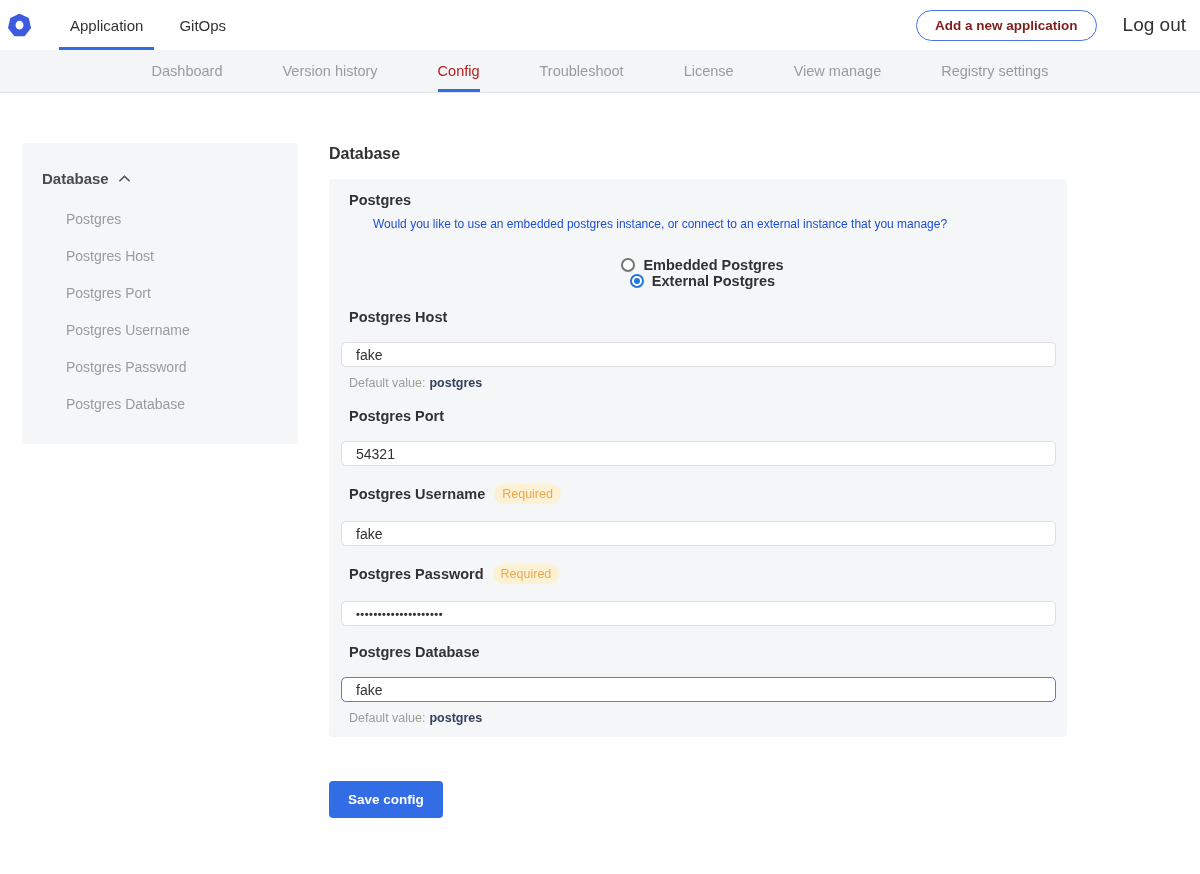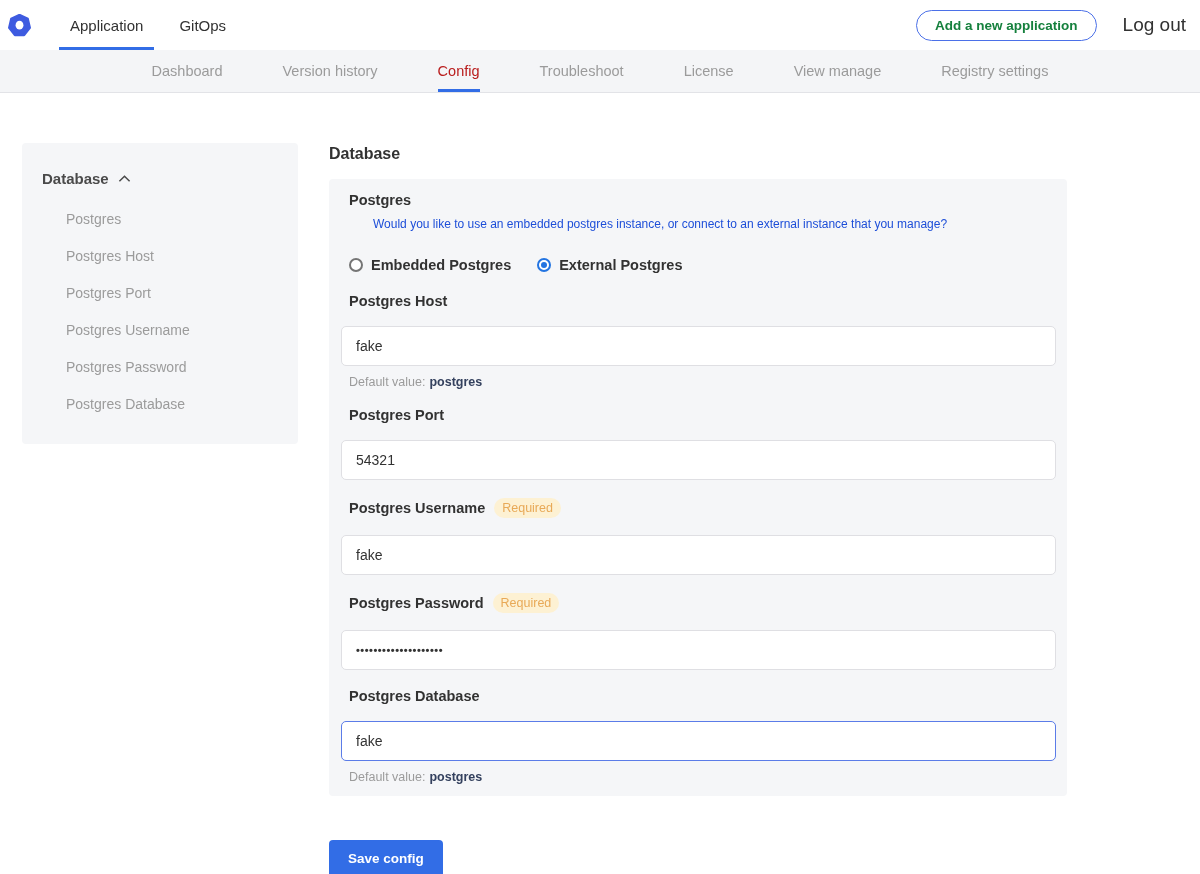--- a/index.html
+++ b/index.html
@@ -27,21 +27,21 @@
     font-size: 15px;
     color: #323232;
     cursor: pointer;
     border-bottom: 3px solid transparent;
     padding-top: 3px;
   }
   .app-tab.active { border-bottom-color: #326DE6; font-weight: 400; }
   .top-right { margin-left: auto; display: flex; align-items: center; gap: 26px; }
   .add-app-btn {
     border: 1px solid #4B70E8;
-    color: #15803d;
+    color: #7f1d1d;
     background: #ffffff;
     font-family: "Liberation Sans", sans-serif;
     font-size: 13.5px;
     font-weight: bold;
     border-radius: 16px;
     padding: 7px 18px;
     cursor: pointer;
   }
   .logout-link { font-size: 19px; color: #323232; cursor: pointer; }
 
@@ -101,21 +101,21 @@
   .config-card {
     margin-top: 16px;
     background: #F5F6F8;
     border-radius: 4px;
     padding: 13px 11px 12px 12px;
   }
   .inset { margin-left: 8px; }
   .group-label { font-size: 14.5px; font-weight: bold; color: #323232; }
   .group-help { margin-top: 9px; font-size: 12px; color: #1d4ed8; margin-left: 32px; }
 
-  .radio-row { display: flex; align-items: flex-end; gap: 26px; margin-top: 26px; }
+  .radio-row { display: flex; align-items: center; margin-top: 26px; flex-direction: column; }
   .radio-option { display: flex; align-items: center; gap: 8px; cursor: pointer; }
   .radio-circle {
     width: 14px; height: 14px; border-radius: 50%;
     border: 2px solid #757575; background: #ffffff;
     display: inline-block; position: relative; flex: 0 0 auto;
   }
   .radio-circle.selected { border-color: #2374E1; }
   .radio-circle.selected::after {
     content: ""; position: absolute; left: 2px; top: 2px;
     width: 6px; height: 6px; border-radius: 50%; background: #2374E1;
@@ -129,21 +129,21 @@
     margin-left: 9px;
     background: #FDF1D3;
     color: #E8A957;
     font-size: 12.5px;
     padding: 3px 8px;
     border-radius: 10px;
   }
   .text-input {
     margin-top: 17px;
     width: 100%;
-    height: 40px;
+    height: 25px;
     border: 1px solid #DFDFE3;
     border-radius: 5px;
     background: #ffffff;
     padding: 0 14px;
     font-family: "Liberation Sans", sans-serif;
     font-size: 14px;
     color: #323232;
     outline: none;
     display: block;
   }

